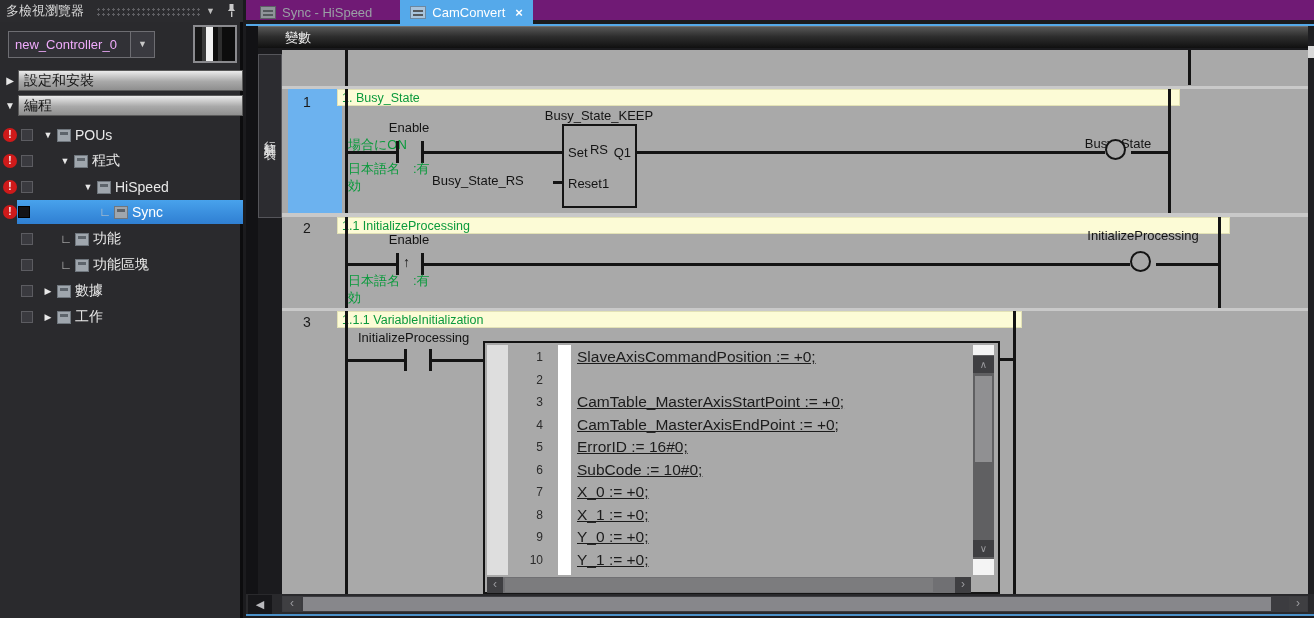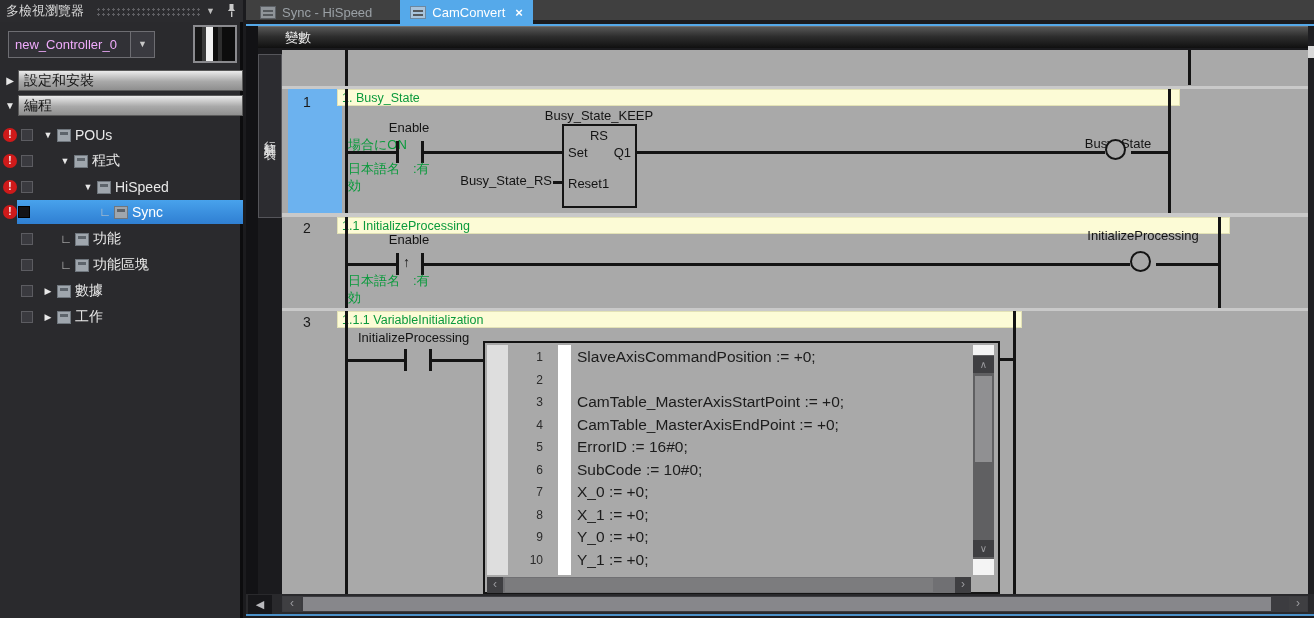--- a/index.html
+++ b/index.html
@@ -29,21 +29,21 @@
   .sq { width:12px; height:12px; background:#3a3a3f; border:1px solid #5c5c61; margin-left:4px; }
   .sq.dark { background:#131316; border-color:#000; }
   .exp-gl { font-size:9px; color:#e8e8e8; width:14px; text-align:center; }
   .branch-gl { font-size:12px; color:#c9c9c9; width:14px; text-align:center; }
   .node-ico { width:14px; height:13px; margin:0 4px 0 2px; background:#9fa6ad; border:1px solid #6f767d; position:relative; }
   .node-ico:after { content:""; position:absolute; left:2px; top:2px; right:2px; height:3px; background:#5d646b; }
   .sel-row { background:linear-gradient(#48a2ec,#2f7fd2); }
 
   
   #main { left:246px; top:0; width:1068px; height:618px; background:#1b1b1e; }
-  .tabbar { left:0; top:0; width:1068px; height:20px; background:#404040; display:flex; }
+  .tabbar { left:0; top:0; width:1068px; height:20px; background:#701a75; display:flex; }
   .tab { height:24px; display:flex; align-items:center; padding:0 10px; font-size:13px; }
   .tab.inactive { color:#9aa0a5; }
   .tab.active { background:#55a9ea; color:#fff; }
   .tab-ico { width:16px; height:13px; margin-right:6px; background:#8f9499; border:1px solid #5c6065; position:relative; }
   .tab-ico:after { content:""; position:absolute; left:2px; top:3px; right:2px; height:2px; background:#54585c; box-shadow:0 4px 0 #54585c; }
   .tab-ico.blue { background:#a9c4dc; border-color:#6d88a0; }
   .tab-close { margin-left:10px; font-size:13px; font-weight:bold; color:#fff; }
   .blueline { left:0; top:24px; width:1068px; height:2px; background:#55a9ea; }
   .varbar { left:12px; top:26px; width:1056px; height:22px; background:linear-gradient(#565656,#2e2e2e 45%,#101010);
             border-top:1px solid #6f6f6f; color:#f2f2f2; font-size:13px; line-height:21px; padding-left:27px; }
@@ -67,21 +67,21 @@
   .fbox { border:2.5px solid #141414; background:#a9a9a9; }
   .edge { color:#141414; font-size:14px; font-weight:bold; }
 
   
   #stbox { left:201px; top:291px; width:517px; height:253px; border:2.5px solid #141414; background:#a9a9a9; }
   .st-margin { left:2px; top:2px; width:21px; height:230px; background:#dedede; }
   .st-white { left:73px; top:2px; width:13px; height:230px; background:#ffffff; }
   .st-lines { left:24px; top:3px; width:460px; }
   .st-row { display:flex; height:22.5px; align-items:center; }
   .st-num { width:44px; text-align:right; padding-right:10px; font-size:12px; color:#2b2b2b; }
-  .st-code { padding-left:24px; font-size:15.5px; color:#1c1c1c; white-space:pre; }
+  .st-code { padding-left:24px; font-size:15.5px; color:#1c1c1c; white-space:pre;text-decoration:underline; }
   .vsb { left:488px; top:2px; width:21px; height:230px; background:#606062; }
   .sb-btn { background:#3f3f42; color:#9a9a9e; text-align:center; }
   .hsb { left:2px; top:234px; width:484px; height:16px; background:#707073; }
 
   
   .bottbar { left:0; top:594px; width:1068px; height:20px; background:#29292c; }
   .collapse-btn { left:2px; top:595px; width:24px; height:19px; background:#17171a; color:#b9b9bd; font-size:11px; line-height:19px; text-align:center; }
   .main-htrack { left:36px; top:596px; width:1026px; height:16px; background:#3c3c40; }
   .main-hthumb { background:#87878b; }
   .bottomblue { left:0; top:614px; width:1068px; height:2px; background:#4a90c8; }
@@ -228,26 +228,26 @@
       <div class="wire abs" style="left:63px;top:101px;width:52px;"></div>
       <div class="leg abs" style="left:114px;top:91px;"></div>
       <div class="leg abs" style="left:139px;top:91px;"></div>
       <div class="lbl ctr abs" style="left:77px;top:70px;width:100px;">Enable</div>
       <div class="glabel abs" style="left:66px;top:110px;">日本語名　:有</div>
       <div class="glabel abs" style="left:66px;top:127px;">効</div>
       <div class="wire abs" style="left:142px;top:101px;width:138px;"></div>
 
       <div class="lbl ctr abs" style="left:237px;top:58px;width:160px;">Busy_State_KEEP</div>
       <div class="fbox abs" style="left:280px;top:74px;width:75px;height:84px;">
-        <div class="lbl ctr" style="width:70px;margin-top:2px;">RS</div>
+        <div class="lbl ctr" style="width:70px;margin-top:16px;">RS</div>
         <div class="lbl abs" style="left:4px;top:19px;">Set</div>
         <div class="lbl abs" style="right:4px;top:19px;">Q1</div>
         <div class="lbl abs" style="left:4px;top:50px;">Reset1</div>
       </div>
-      <div class="lbl abs" style="left:150px;top:123px;width:120px;text-align:right;">Busy_State_RS</div>
+      <div class="lbl abs" style="left:150px;top:123px;width:120px;text-align:left;">Busy_State_RS</div>
       <div class="wire abs" style="left:271px;top:131px;width:9px;"></div>
 
       <div class="wire abs" style="left:355px;top:101px;width:468px;"></div>
       <div class="lbl ctr abs" style="left:776px;top:66px;width:120px;margin-top:20px;">Busy_State</div>
       <div class="coil abs" style="left:823px;top:89px;"></div>
       <div class="wire abs" style="left:849px;top:101px;width:37px;"></div>
 
       <div class="numcell abs" style="left:0;top:170px;">2</div>
       <div class="hdr abs" style="left:55px;top:167px;width:893px;">
         <span>1.1 InitializeProcessing</span>

